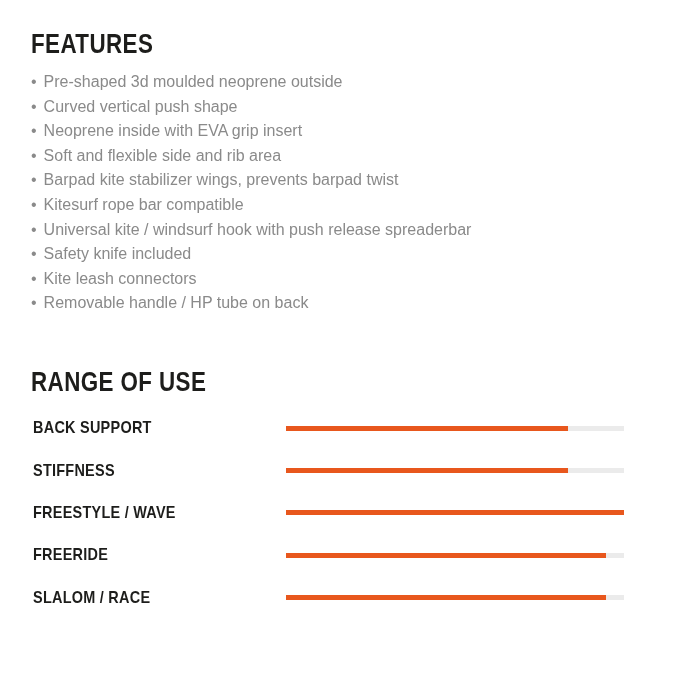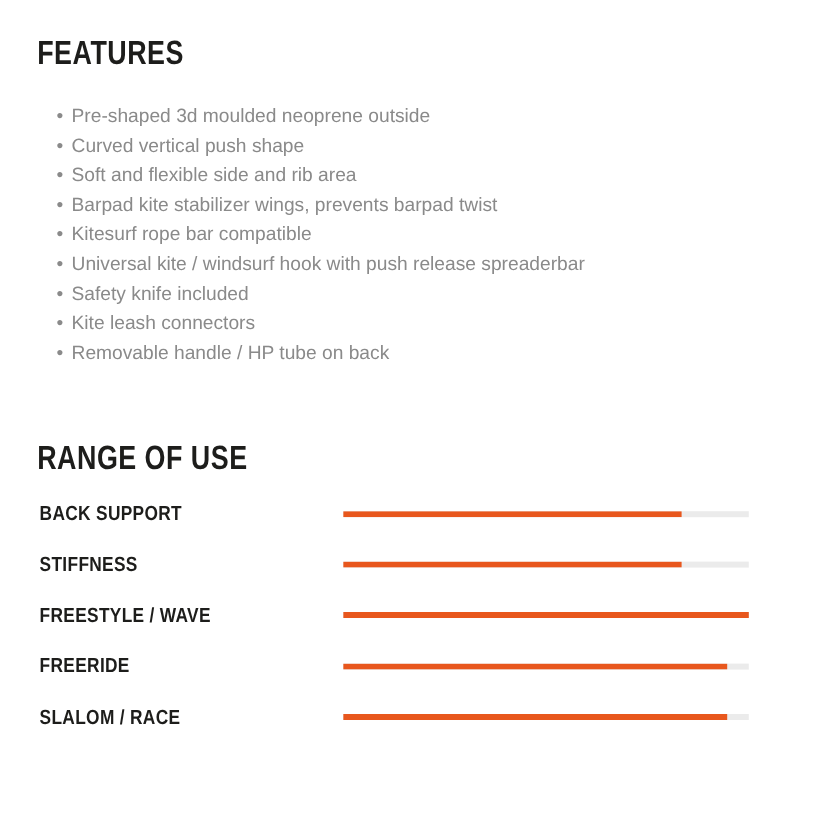--- a/index.html
+++ b/index.html
@@ -28,21 +28,21 @@
     transform-origin: left top;
     white-space: nowrap;
   }
   #features-title { top: 30px; }
   #range-title    { top: 368px; }
 
   .features-list {
     position: absolute;
     left: 31px;
     top: 70px;
-    margin: 16px;
+    margin: 0;
     padding: 0;
     list-style: none;
     font-size: 16px;
     line-height: 24.6px;
     color: #8a8a8a;
   }
   .features-list li { white-space: nowrap; }
   .bullet {
     display: inline-block;
     margin-right: 7px;
@@ -90,20 +90,21 @@
 </head>
 <body>
 
 <div class="page">
 
   <h1 class="section-title" id="features-title">FEATURES</h1>
 
   <ul class="features-list">
     <li><span class="bullet">•</span><span>Pre-shaped 3d moulded neoprene outside</span></li>
     <li><span class="bullet">•</span><span>Curved vertical push shape</span></li>
+    <li><span class="bullet">•</span><span>Neoprene inside with EVA grip insert</span></li>
     <li><span class="bullet">•</span><span>Soft and flexible side and rib area</span></li>
     <li><span class="bullet">•</span><span>Barpad kite stabilizer wings, prevents barpad twist</span></li>
     <li><span class="bullet">•</span><span>Kitesurf rope bar compatible</span></li>
     <li><span class="bullet">•</span><span>Universal kite / windsurf hook with push release spreaderbar</span></li>
     <li><span class="bullet">•</span><span>Safety knife included</span></li>
     <li><span class="bullet">•</span><span>Kite leash connectors</span></li>
     <li><span class="bullet">•</span><span>Removable handle / HP tube on back</span></li>
   </ul>
 
   <h2 class="section-title" id="range-title">RANGE OF USE</h2>

